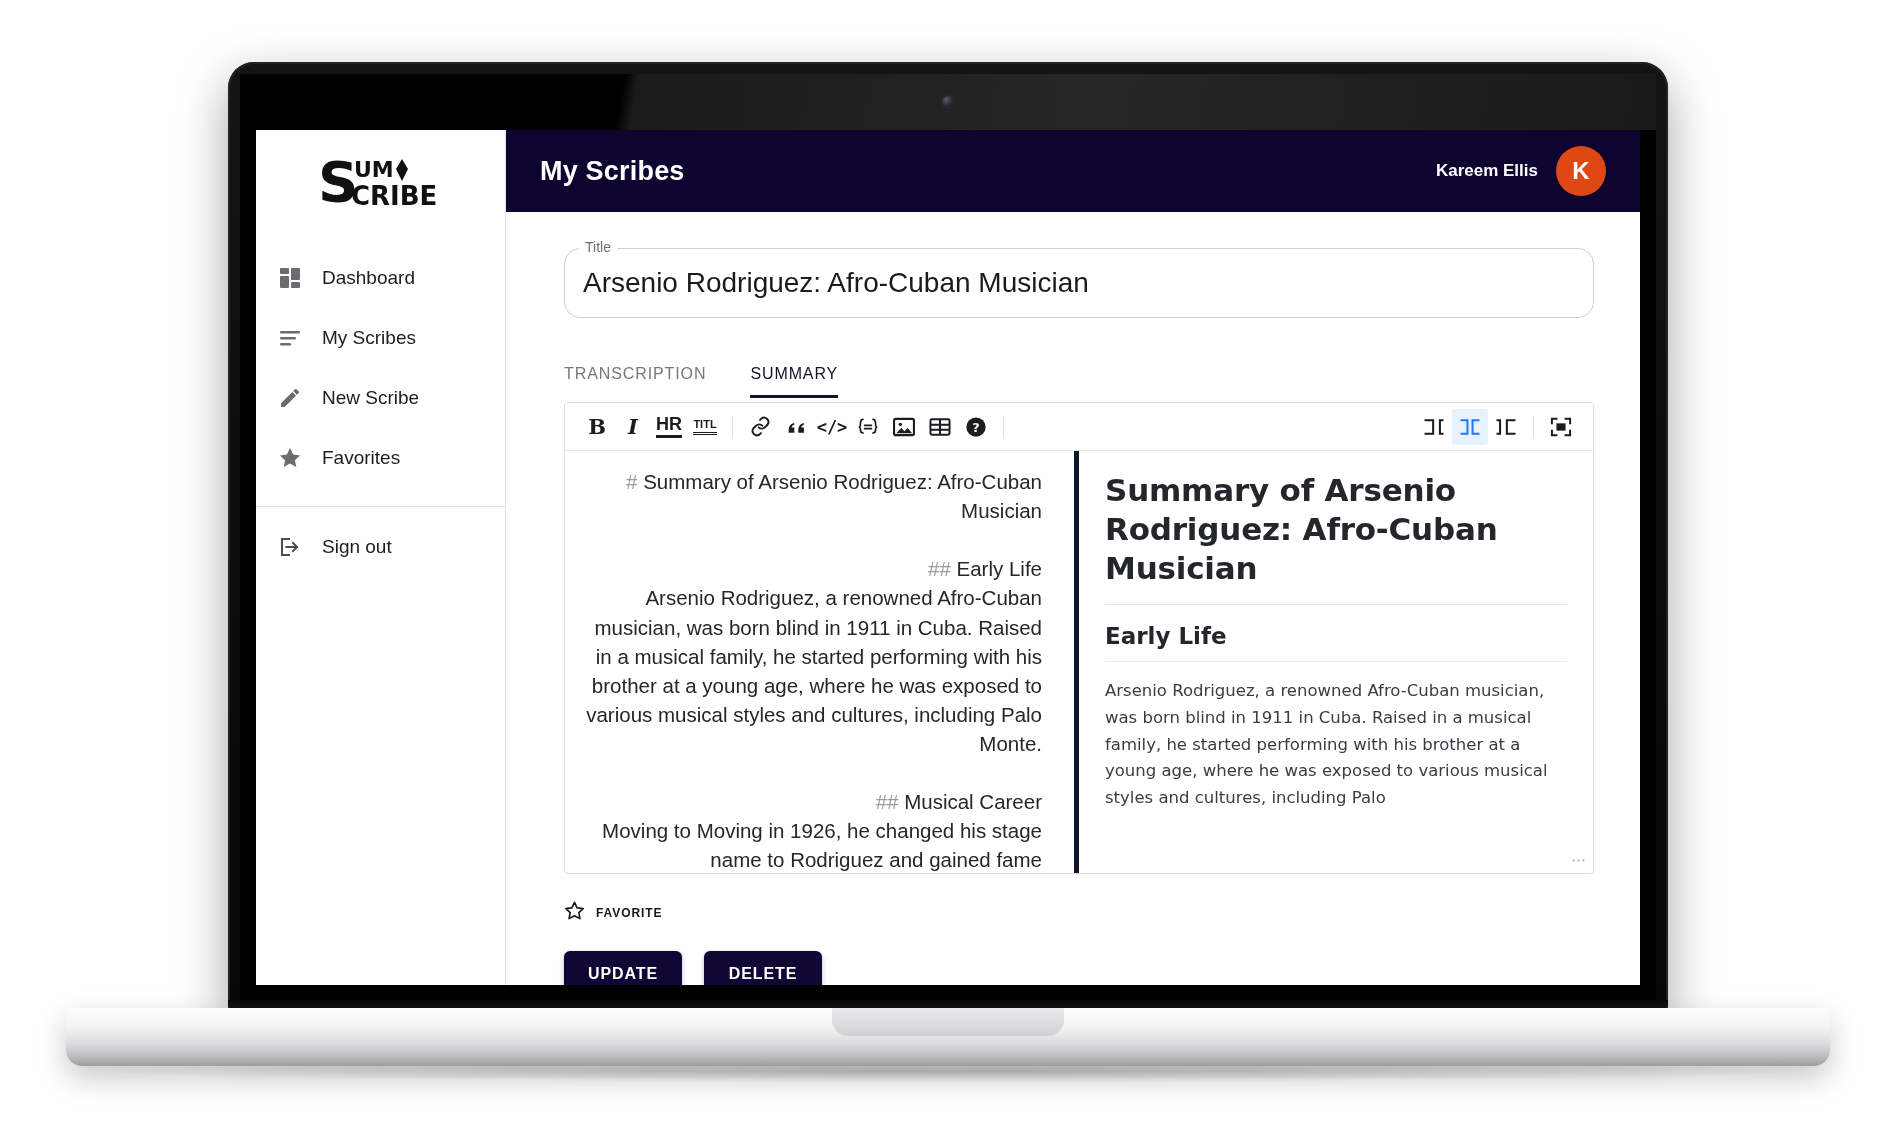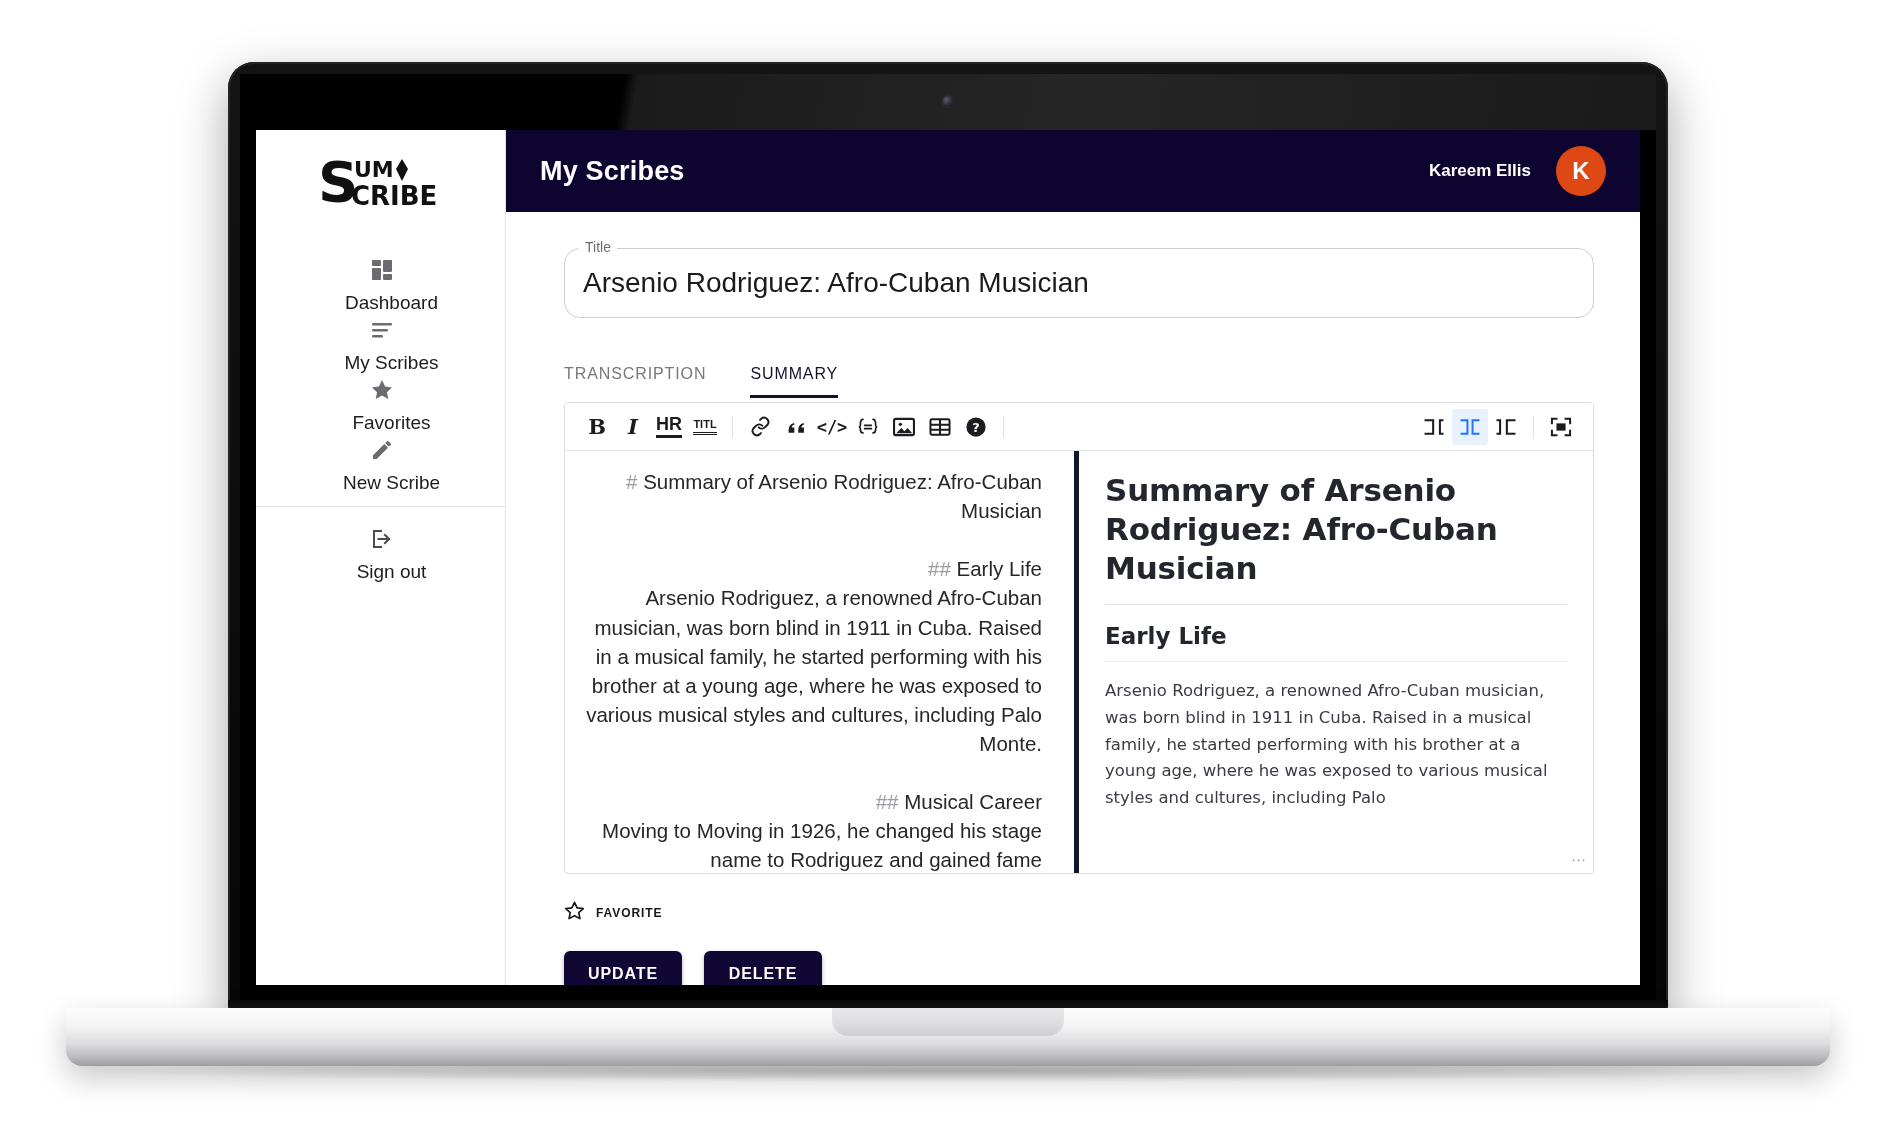--- a/index.html
+++ b/index.html
@@ -50,31 +50,31 @@
   .app { display:flex; width:100%; height:100%; background:#fff; }
 
   
   .sidebar { width:250px; flex:0 0 250px; background:#fff; border-right:1px solid #e3e3e6;
     display:flex; flex-direction:column; padding-top:0; }
   .logo-wrap { height:104px; display:flex; align-items:center; justify-content:center; }
   .logo { position:relative; width:126px; height:62px; }
   .logo svg { display:block; }
 
   .nav { margin-top:14px; }
-  .nav-item { display:flex; align-items:center; height:60px; padding-left:22px; cursor:pointer;flex-direction:column; }
+  .nav-item { display:flex; align-items:center; height:60px; padding-left:22px; cursor:pointer; }
   .nav-ico { width:44px; flex:0 0 44px; display:flex; align-items:center; justify-content:flex-start; color:#6b6b70; }
   .nav-label { font-size:19px; color:#1d1d1f; font-family:"Liberation Sans",sans-serif; }
   .nav-sep { height:1px; background:#e4e4e7; margin:18px 0 10px 0; }
 
   
   .main { flex:1 1 auto; display:flex; flex-direction:column; min-width:0; background:#fff; }
   .topbar { height:82px; flex:0 0 82px; background:#0d0430; display:flex; align-items:center;
     justify-content:space-between; padding:0 34px; }
   .topbar-title { color:#fff; font-size:27px; font-weight:bold; letter-spacing:.2px; }
-  .topbar-right { display:flex; align-items:center; gap:25px;text-align:right; }
+  .topbar-right { display:flex; align-items:center; gap:18px;text-align:right; }
   .user-name { color:#fff; font-size:17px; font-weight:bold; }
   .avatar { width:50px; height:50px; border-radius:50%; background:#dd4814; color:#fff;
     display:flex; align-items:center; justify-content:center; font-size:24px; font-weight:bold; }
 
   .content { flex:1 1 auto; padding:26px 46px 0 58px; overflow:hidden; }
 
   
   .field { position:relative; border:1px solid #cfcfd4; border-radius:16px; height:70px;
     display:flex; align-items:center; padding:0 18px; margin-top:10px; }
   .field-legend { position:absolute; top:-10px; left:14px; background:#fff; padding:0 6px;
@@ -174,33 +174,33 @@
                     <rect x="2" y="11" width="16" height="2.4" rx="1.2"></rect>
                     <rect x="2" y="17" width="11" height="2.4" rx="1.2"></rect>
                   </svg>
                 </span>
                 <span class="nav-label">My Scribes</span>
               </div>
 
               <div class="nav-item">
                 <span class="nav-ico">
                   <svg width="24" height="24" viewBox="0 0 24 24" fill="#6b6b70">
+                    <path d="M3 17.3V21h3.7L18 9.7l-3.7-3.7L3 17.3zM20.7 7a1 1 0 0 0 0-1.4l-2.3-2.3a1 1 0 0 0-1.4 0l-1.8 1.8L18.9 8.8 20.7 7z"></path>
+                  </svg>
+                </span>
+                <span class="nav-label">New Scribe</span>
+              </div>
+
+              <div class="nav-item">
+                <span class="nav-ico">
+                  <svg width="24" height="24" viewBox="0 0 24 24" fill="#6b6b70">
                     <polygon points="12,2 15.1,8.6 22,9.4 16.9,14.2 18.3,21 12,17.6 5.7,21 7.1,14.2 2,9.4 8.9,8.6"></polygon>
                   </svg>
                 </span>
                 <span class="nav-label">Favorites</span>
-              </div>
-
-              <div class="nav-item">
-                <span class="nav-ico">
-                  <svg width="24" height="24" viewBox="0 0 24 24" fill="#6b6b70">
-                    <path d="M3 17.3V21h3.7L18 9.7l-3.7-3.7L3 17.3zM20.7 7a1 1 0 0 0 0-1.4l-2.3-2.3a1 1 0 0 0-1.4 0l-1.8 1.8L18.9 8.8 20.7 7z"></path>
-                  </svg>
-                </span>
-                <span class="nav-label">New Scribe</span>
               </div>
 
               <div class="nav-sep"></div>
 
               <div class="nav-item">
                 <span class="nav-ico">
                   <svg width="24" height="24" viewBox="0 0 24 24" fill="none" stroke="#4b4b50" stroke-width="2" stroke-linecap="square">
                     <path d="M11 4H4v16h7"></path>
                     <path d="M15 8l4 4-4 4"></path>
                     <path d="M8.5 12H19"></path>

